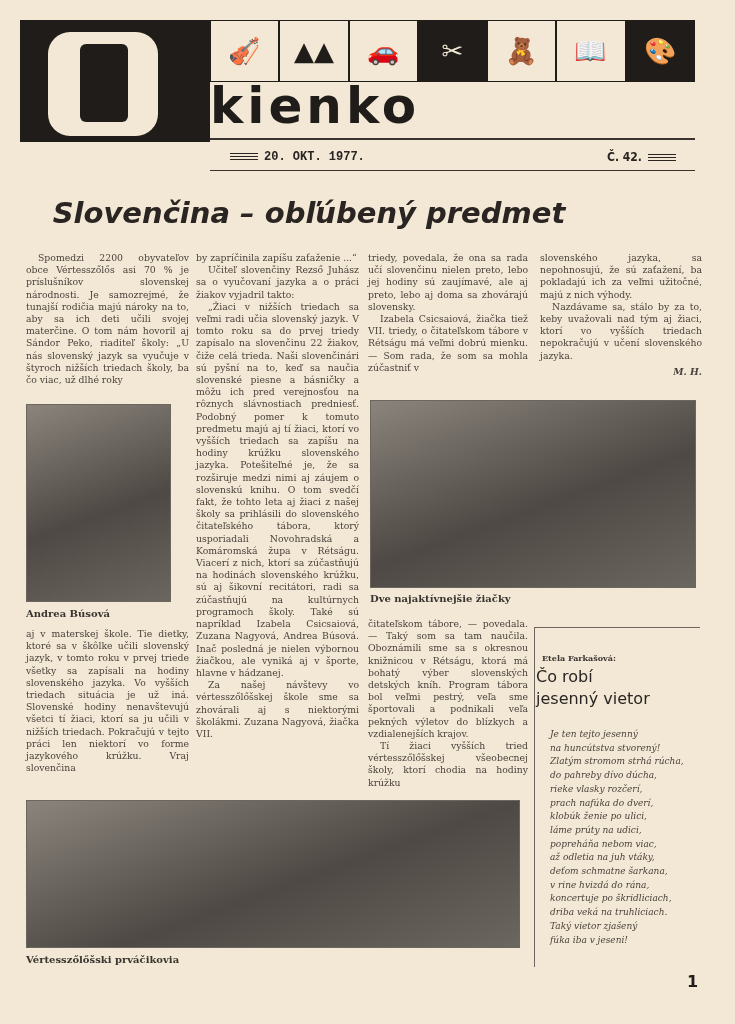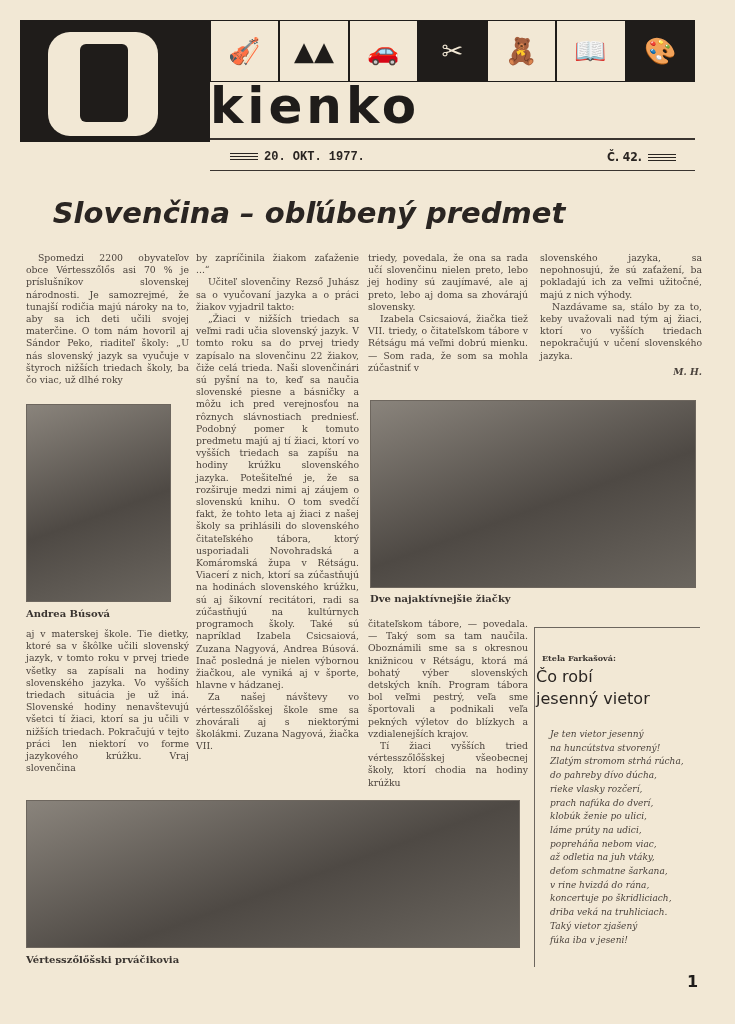--- a/index.html
+++ b/index.html
@@ -85,21 +85,21 @@
 <div class="col" style="left:26px;top:252px;width:163px;">
   <p>Spomedzi 2200 obyvateľov obce Vértesszőlős asi 70 % je príslušníkov slovenskej národnosti. Je samozrejmé, že tunajší rodičia majú nároky na to, aby sa ich deti učili svojej materčine. O tom nám hovoril aj Sándor Peko, riaditeľ školy: „U nás slovenský jazyk sa vyučuje v štyroch nižších triedach školy, ba čo viac, už dlhé roky</p>
 </div>
 <div class="photo" style="left:26px;top:404px;width:143px;height:196px;"></div>
 <div class="caption" style="left:26px;top:608px;width:143px;">Andrea Búsová</div>
 <div class="col" style="left:26px;top:628px;width:163px;">
   <p class="noind">aj v materskej škole. Tie dietky, ktoré sa v škôlke učili slovenský jazyk, v tomto roku v prvej triede všetky sa zapísali na hodiny slovenského jazyka. Vo vyšších triedach situácia je už iná. Slovenské hodiny nenavštevujú všetci tí žiaci, ktorí sa ju učili v nižších triedach. Pokračujú v tejto práci len niektorí vo forme jazykového krúžku. Vraj slovenčina</p>
 </div>
 
 <div class="col" style="left:196px;top:252px;width:163px;">
-  <p class="noind">by zapríčinila žiakom zaťaženie ...“</p>
+  <p class="noind">by zapríčinila zapíšu zaťaženie ...“</p>
   <p>Učiteľ slovenčiny Rezső Juhász sa o vyučovaní jazyka a o práci žiakov vyjadril takto:</p>
   <p>„Žiaci v nižších triedach sa veľmi radi učia slovenský jazyk. V tomto roku sa do prvej triedy zapísalo na slovenčinu 22 žiakov, čiže celá trieda. Naši slovenčinári sú pyšní na to, keď sa naučia slovenské piesne a básničky a môžu ich pred verejnosťou na rôznych slávnostiach predniesť. Podobný pomer k tomuto predmetu majú aj tí žiaci, ktorí vo vyšších triedach sa zapíšu na hodiny krúžku slovenského jazyka. Potešiteľné je, že sa rozširuje medzi nimi aj záujem o slovenskú knihu. O tom svedčí fakt, že tohto leta aj žiaci z našej školy sa prihlásili do slovenského čitateľského tábora, ktorý usporiadali Novohradská a Komáromská župa v Rétságu. Viacerí z nich, ktorí sa zúčastňujú na hodinách slovenského krúžku, sú aj šikovní recitátori, radi sa zúčastňujú na kultúrnych programoch školy. Také sú napríklad Izabela Csicsaiová, Zuzana Nagyová, Andrea Búsová. Inač posledná je nielen výbornou žiačkou, ale vyniká aj v športe, hlavne v hádzanej.</p>
   <p>Za našej návštevy vo vértesszőlőšskej škole sme sa zhovárali aj s niektorými školákmi. Zuzana Nagyová, žiačka VII.</p>
 </div>
 
 <div class="col" style="left:368px;top:252px;width:160px;">
   <p class="noind">triedy, povedala, že ona sa rada učí slovenčinu nielen preto, lebo jej hodiny sú zaujímavé, ale aj preto, lebo aj doma sa zhovárajú slovensky.</p>
   <p>Izabela Csicsaiová, žiačka tiež VII. triedy, o čitateľskom tábore v Rétságu má veľmi dobrú mienku. — Som rada, že som sa mohla zúčastniť v</p>
 </div>
 
@@ -118,21 +118,21 @@
 </div>
 
 <div class="hline" style="left:534px;top:627px;width:166px;"></div>
 <div class="vline" style="left:534px;top:627px;height:340px;"></div>
 <div class="poem-author">Etela Farkašová:</div>
 <div class="poem-title">
   <div>Čo robí</div>
   <div>jesenný vietor</div>
 </div>
 <div class="poem" style="top:728px;">
-  <div>Je ten vietor jesenný</div>
+  <div>Je ten tejto jesenný</div>
   <div>na huncútstva stvorený!</div>
   <div>Zlatým stromom strhá rúcha,</div>
   <div>do pahreby dívo dúcha,</div>
   <div>rieke vlasky rozčerí,</div>
   <div>prach nafúka do dverí,</div>
   <div>klobúk ženie po ulici,</div>
   <div>láme prúty na udici,</div>
   <div>popreháňa nebom viac,</div>
   <div>až odletia na juh vtáky,</div>
   <div>deťom schmatne šarkana,</div>

